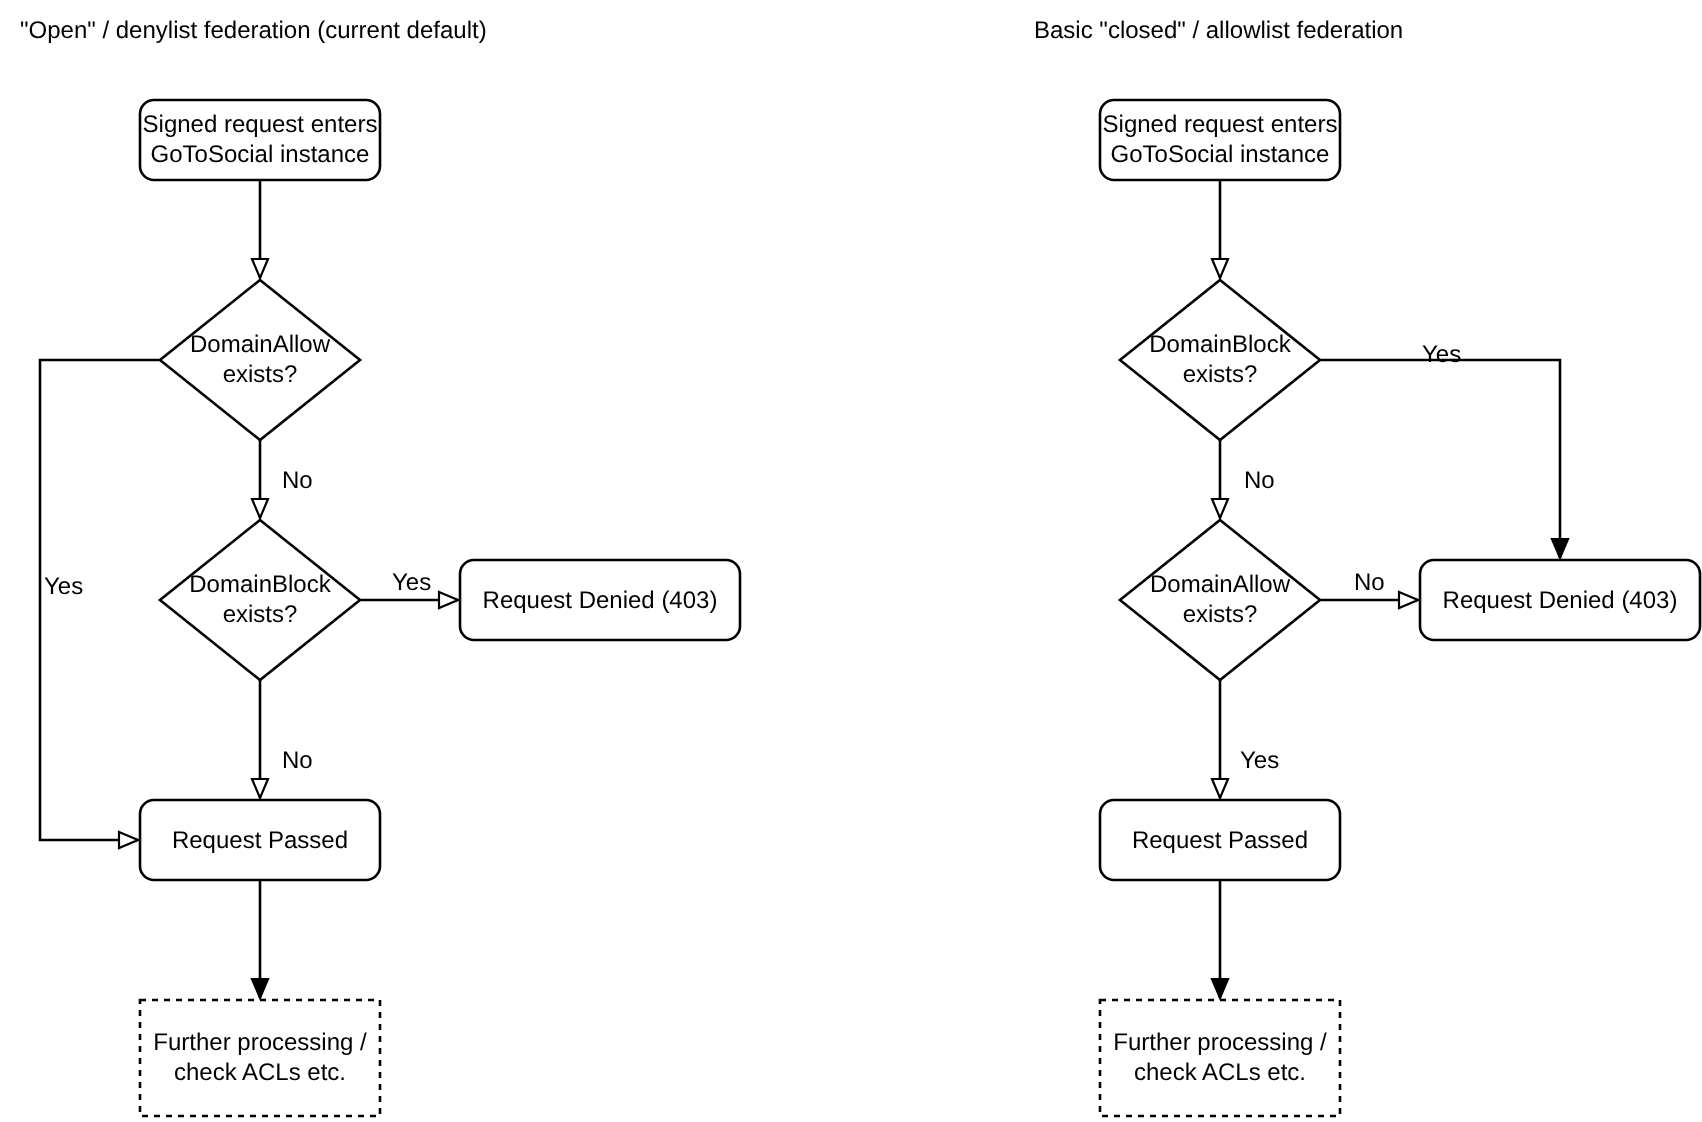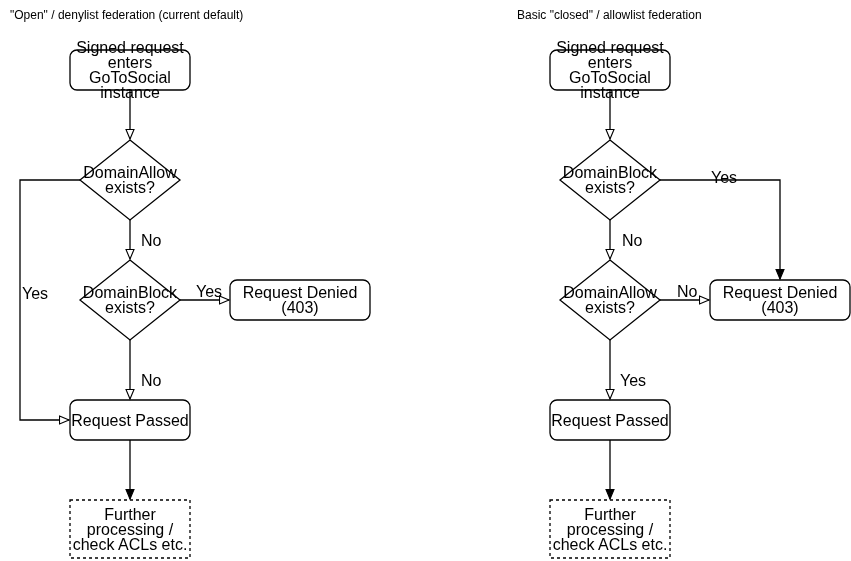--- a/index.html
+++ b/index.html
@@ -19,26 +19,26 @@
     line-height: 14px;
     white-space: nowrap;
   }
   .node-label {
     position: absolute;
     display: flex;
     align-items: center;
     justify-content: center;
     text-align: center;
     white-space: pre-line;
-    font-size: 16px;
+    font-size: 12px;
     line-height: 15px;
   }
   .edge-label {
     position: absolute;
-    font-size: 16px;
+    font-size: 12px;
     line-height: 13px;
     white-space: nowrap;
     text-align: right;
   }
 </style>
 </head>
 <body>
 
 <div class="canvas">
 

